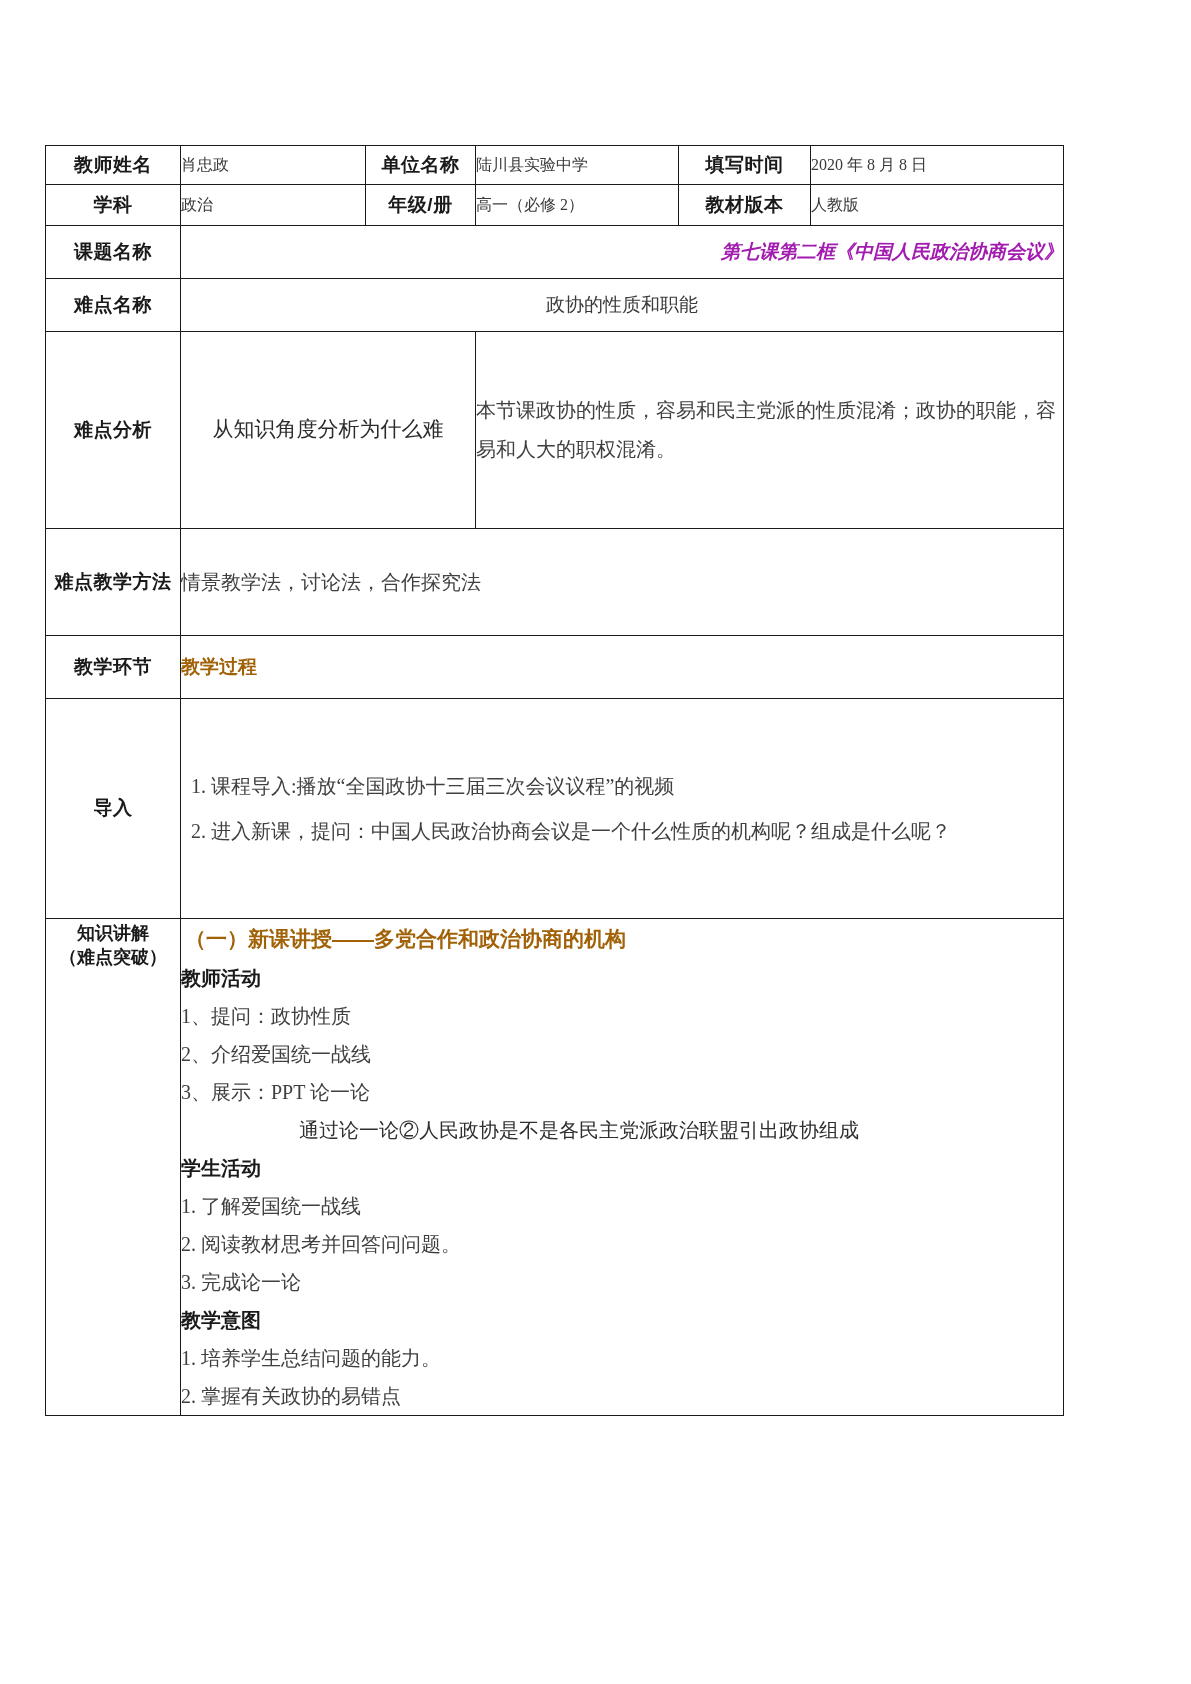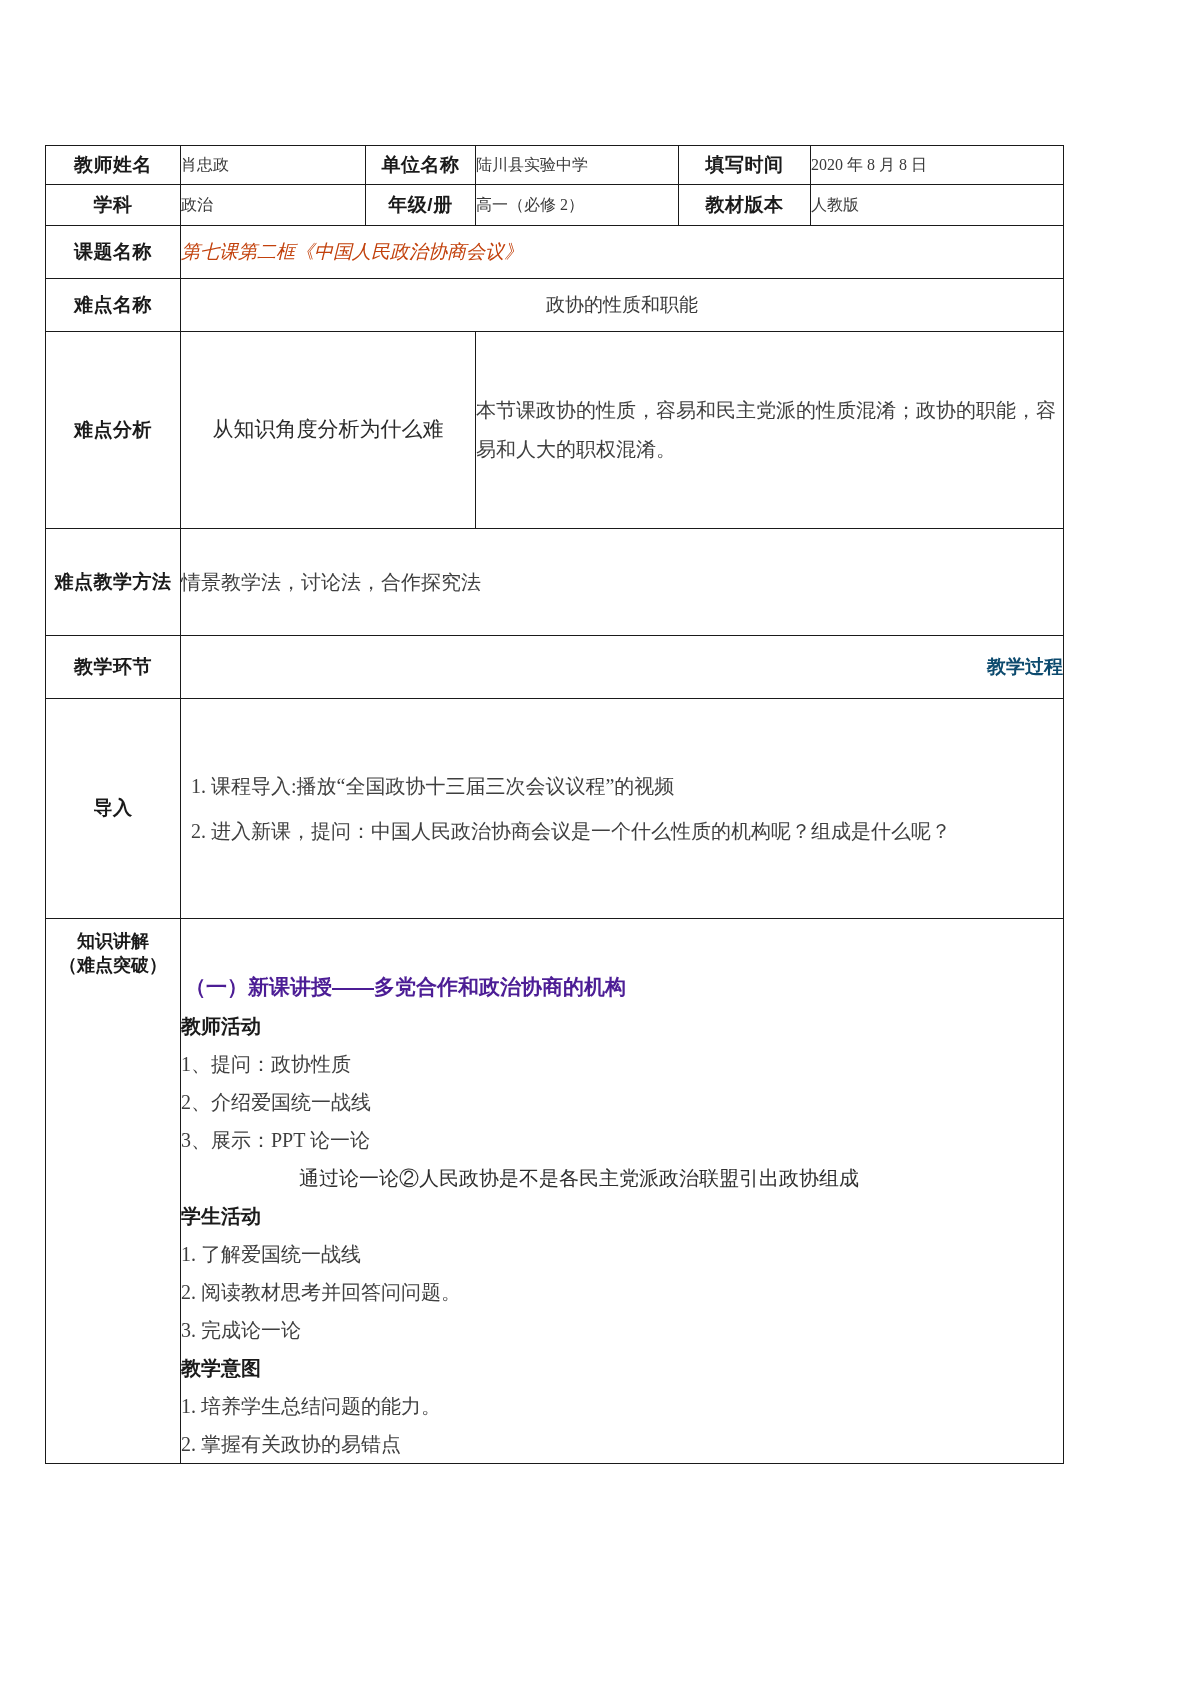--- a/index.html
+++ b/index.html
@@ -57,25 +57,25 @@
     line-height: 1.35;
   }
   
   .val {
     font-family: "Liberation Serif", serif;
     font-size: 16px;
     color: #3a3a3a;
   }
   .title-val {
     font-family: "Liberation Serif", serif;
-    font-weight: normal;
+    font-weight: bold;
     font-style: italic;
     font-size: 19px;
-    text-align: left;
-    color: #c2410c;
+    text-align: right;
+    color: #a21caf;
   }
   .center-val {
     font-family: "Liberation Serif", serif;
     font-size: 19px;
     text-align: center;
     color: #3a3a3a;
   }
   .para {
     font-family: "Liberation Serif", serif;
     font-size: 20px;
@@ -97,22 +97,22 @@
     font-size: 20px;
     color: #3f3f3f;
     text-align: left;
     padding-left: 2px;
     border-radius: 25px;
   }
   .proc-head {
     font-family: "Liberation Sans", sans-serif;
     font-weight: bold;
     font-size: 19px;
-    text-align: right;
-    color: #0c4a6e;
+    text-align: left;
+    color: #a16207;
     margin-left: 44px;
   }
   .intro-body {
     font-family: "Liberation Serif", serif;
     font-size: 20px;
     line-height: 2.25;
     color: #3f3f3f;
     text-align: left;
     padding-left: 10px;
   }
@@ -124,24 +124,23 @@
     font-family: "Liberation Sans", sans-serif;
     font-weight: bold;
     font-size: 20px;
     color: #1a1a1a;
     line-height: 1.9;
   }
   .lesson-body .big-head {
     font-family: "Liberation Sans", sans-serif;
     font-weight: bold;
     font-size: 21px;
-    color: #4c1d95;
+    color: #a16207;
     line-height: 1.9;
     padding-left: 4px;
-    margin-top: 48px;
   }
   .lesson-body .line {
     font-family: "Liberation Serif", serif;
     font-size: 20px;
     color: #3f3f3f;
     line-height: 1.9;
   }
   .lesson-body .line.indent {
     padding-left: 118px;
     color: #2f2f2f;
@@ -209,21 +208,21 @@
 
         <tr>
           <td class="lbl" style="height:219px">导入</td>
           <td colspan="5" style="vertical-align:middle">
             <div class="intro-body">1. 课程导入:播放“全国政协十三届三次会议议程”的视频</div>
             <div class="intro-body">2. 进入新课，提问：中国人民政治协商会议是一个什么性质的机构呢？组成是什么呢？</div>
           </td>
         </tr>
 
         <tr>
-          <td class="lbl-2" style="height:460px; vertical-align:top; padding-top:10px">
+          <td class="lbl-2" style="height:460px; vertical-align:top; padding-top:2px">
             <div>知识讲解</div>
             <div>（难点突破）</div>
           </td>
           <td class="lesson-body" colspan="5">
             <div class="big-head">（一）新课讲授——多党合作和政治协商的机构</div>
             <div class="bold-head">教师活动</div>
             <div class="line">1、提问：政协性质</div>
             <div class="line">2、介绍爱国统一战线</div>
             <div class="line">3、展示：PPT 论一论</div>
             <div class="line indent">通过论一论②人民政协是不是各民主党派政治联盟引出政协组成</div>

